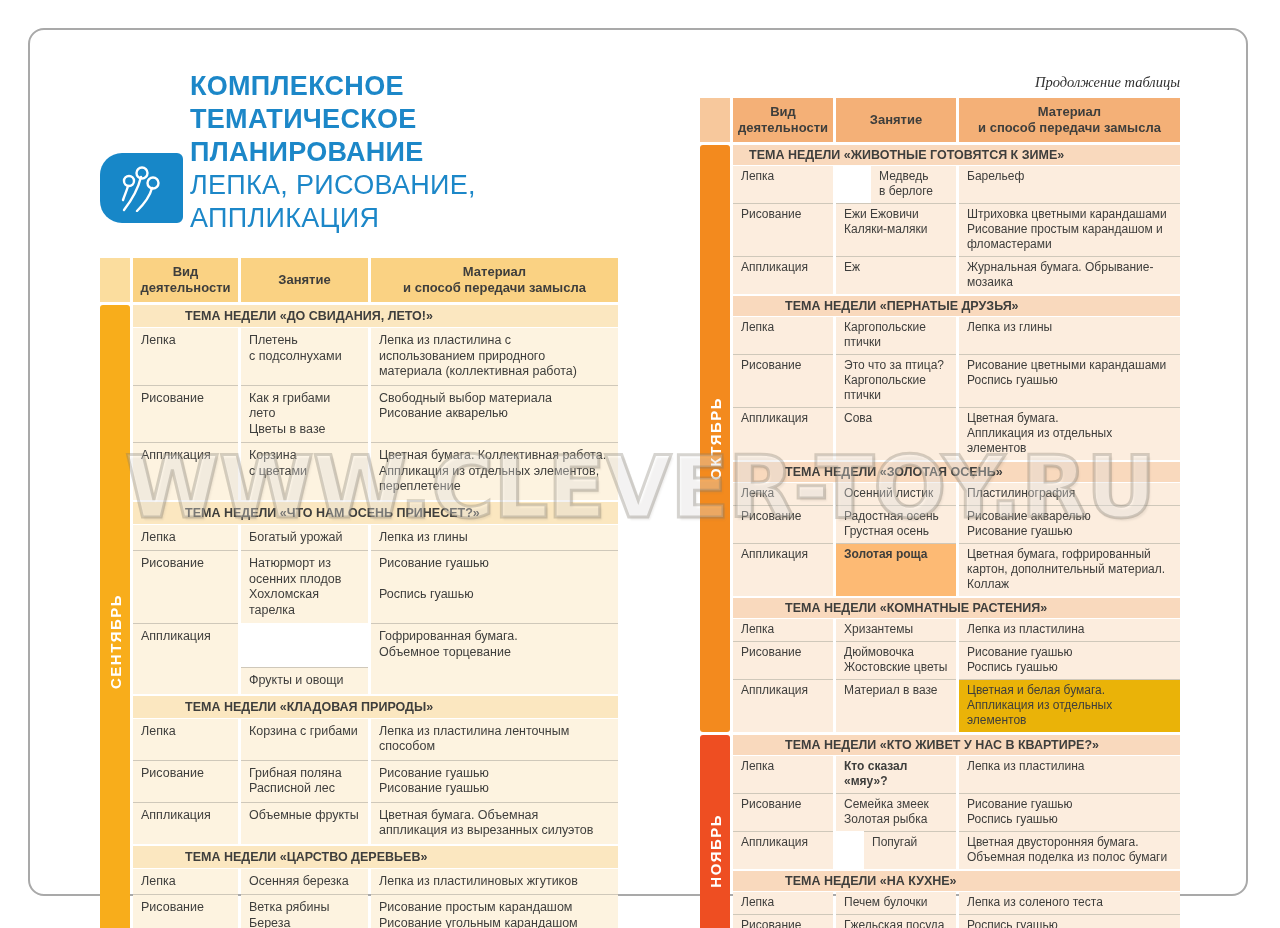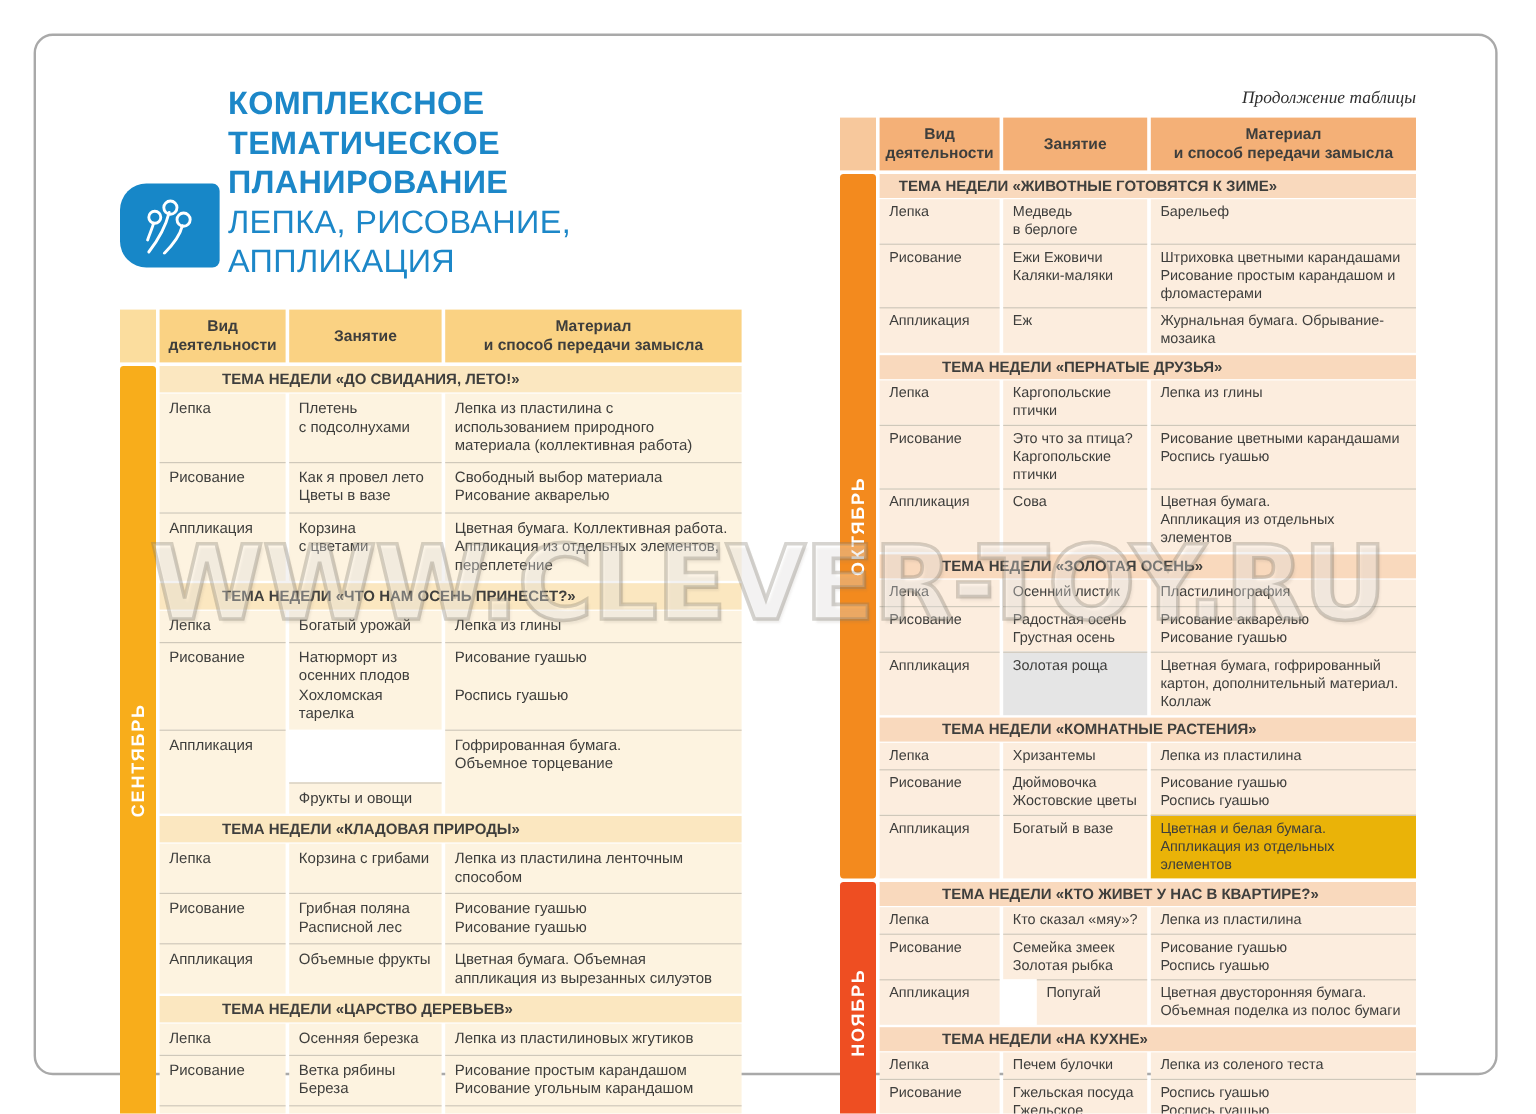--- a/index.html
+++ b/index.html
@@ -106,21 +106,21 @@
           <div class="section">
             <div class="theme-row" style="background: rgb(251, 231, 192);">ТЕМА НЕДЕЛИ «ДО СВИДАНИЯ, ЛЕТО!»</div>
             <div class="data-row">
               <div class="cell" style="background: rgb(253, 243, 224);">Лепка</div>
               <div class="cell" style="background: rgb(253, 243, 224);">Плетень
 с подсолнухами</div>
               <div class="cell" style="background: rgb(253, 243, 224);">Лепка из пластилина с использованием природного материала (коллективная работа)</div>
             </div>
             <div class="data-row bordered">
               <div class="cell" style="background: rgb(253, 243, 224);">Рисование</div>
-              <div class="cell" style="background: rgb(253, 243, 224);">Как я провел лето
+              <div class="cell" style="background: rgb(253, 243, 224);">Как я грибами лето
 Цветы в вазе</div>
               <div class="cell" style="background: rgb(253, 243, 224);">Свободный выбор материала
 Рисование акварелью</div>
             </div>
             <div class="data-row bordered">
               <div class="cell" style="background: rgb(253, 243, 224);">Аппликация</div>
               <div class="cell" style="background: rgb(253, 243, 224);">Корзина
 с цветами</div>
               <div class="cell" style="background: rgb(253, 243, 224);">Цветная бумага. Коллективная работа. Аппликация из отдельных элементов, переплетение</div>
             </div>
@@ -206,21 +206,21 @@
       </div>
       <div class="month-row">
         <div class="month-bar" style="background: rgb(243, 138, 30);">
           <div class="month-label">ОКТЯБРЬ</div>
         </div>
         <div class="sections">
           <div class="section">
             <div class="theme-row" style="background: rgb(249, 217, 189); padding-left: 16px;">ТЕМА НЕДЕЛИ «ЖИВОТНЫЕ ГОТОВЯТСЯ К ЗИМЕ»</div>
             <div class="data-row">
               <div class="cell" style="background: rgb(252, 237, 222);">Лепка</div>
-              <div class="cell" style="background: rgb(252, 237, 222);">Медведь
+              <div class="cell" style="background: rgb(252, 237, 222); margin-left: 35px;">Медведь
 в берлоге</div>
               <div class="cell" style="background: rgb(252, 237, 222);">Барельеф</div>
             </div>
             <div class="data-row bordered">
               <div class="cell" style="background: rgb(252, 237, 222);">Рисование</div>
               <div class="cell" style="background: rgb(252, 237, 222);">Ежи Ежовичи
 Каляки-маляки</div>
               <div class="cell" style="background: rgb(252, 237, 222);">Штриховка цветными карандашами
 Рисование простым карандашом и фломастерами</div>
             </div>
@@ -262,57 +262,57 @@
             </div>
             <div class="data-row bordered">
               <div class="cell" style="background: rgb(252, 237, 222);">Рисование</div>
               <div class="cell" style="background: rgb(252, 237, 222);">Радостная осень
 Грустная осень</div>
               <div class="cell" style="background: rgb(252, 237, 222);">Рисование акварелью
 Рисование гуашью</div>
             </div>
             <div class="data-row bordered">
               <div class="cell" style="background: rgb(252, 237, 222);">Аппликация</div>
-              <div class="cell" style="background: #e5e5e5;">Золотая роща</div>
+              <div class="cell" style="background: #fdba74; font-weight: bold;">Золотая роща</div>
               <div class="cell" style="background: rgb(252, 237, 222);">Цветная бумага, гофрированный картон, дополнительный материал. Коллаж</div>
             </div>
           </div>
           <div class="section">
             <div class="theme-row" style="background: rgb(249, 217, 189);">ТЕМА НЕДЕЛИ «КОМНАТНЫЕ РАСТЕНИЯ»</div>
             <div class="data-row">
               <div class="cell" style="background: rgb(252, 237, 222);">Лепка</div>
               <div class="cell" style="background: rgb(252, 237, 222);">Хризантемы</div>
               <div class="cell" style="background: rgb(252, 237, 222);">Лепка из пластилина</div>
             </div>
             <div class="data-row bordered">
               <div class="cell" style="background: rgb(252, 237, 222);">Рисование</div>
               <div class="cell" style="background: rgb(252, 237, 222);">Дюймовочка
 Жостовские цветы</div>
               <div class="cell" style="background: rgb(252, 237, 222);">Рисование гуашью
 Роспись гуашью</div>
             </div>
             <div class="data-row bordered">
               <div class="cell" style="background: rgb(252, 237, 222);">Аппликация</div>
-              <div class="cell" style="background: rgb(252, 237, 222);">Богатый в вазе</div>
+              <div class="cell" style="background: rgb(252, 237, 222);">Материал в вазе</div>
               <div class="cell" style="background: #eab308;">Цветная и белая бумага.
 Аппликация из отдельных элементов</div>
             </div>
           </div>
         </div>
       </div>
       <div class="month-row">
         <div class="month-bar" style="background: rgb(238, 78, 34);">
           <div class="month-label">НОЯБРЬ</div>
         </div>
         <div class="sections">
           <div class="section">
             <div class="theme-row" style="background: rgb(249, 217, 189);">ТЕМА НЕДЕЛИ «КТО ЖИВЕТ У НАС В КВАРТИРЕ?»</div>
             <div class="data-row">
               <div class="cell" style="background: rgb(252, 237, 222);">Лепка</div>
-              <div class="cell" style="background: rgb(252, 237, 222);">Кто сказал «мяу»?</div>
+              <div class="cell" style="background: rgb(252, 237, 222); font-weight: bold;">Кто сказал «мяу»?</div>
               <div class="cell" style="background: rgb(252, 237, 222);">Лепка из пластилина</div>
             </div>
             <div class="data-row bordered">
               <div class="cell" style="background: rgb(252, 237, 222);">Рисование</div>
               <div class="cell" style="background: rgb(252, 237, 222);">Семейка змеек
 Золотая рыбка</div>
               <div class="cell" style="background: rgb(252, 237, 222);">Рисование гуашью
 Роспись гуашью</div>
             </div>
             <div class="data-row bordered">

